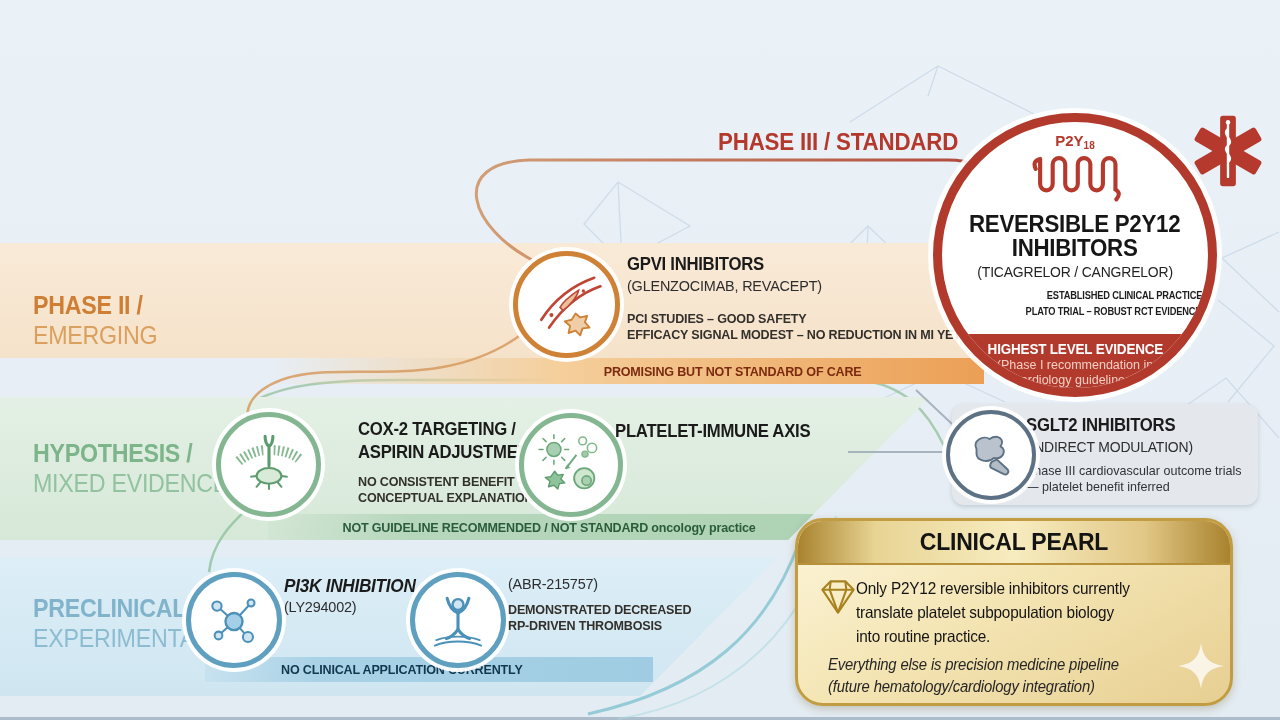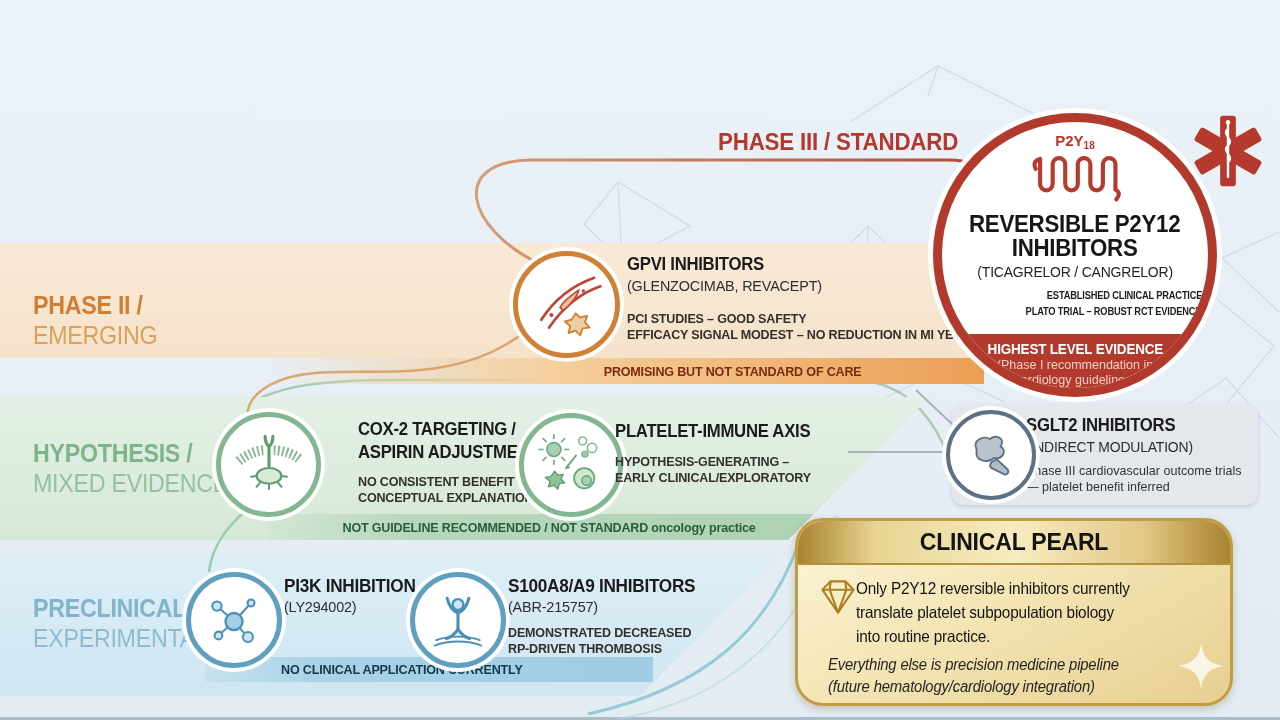--- a/index.html
+++ b/index.html
@@ -234,24 +234,20 @@
         <path d="M52 32 L38 50" stroke="#6aa87a" stroke-width="2.4"></path>
         <path d="M38 50 l6 -1 -4 -5 Z" fill="#6aa87a"></path>
         <path d="M24 53 l4 5 7-1 -3 6 5 5 -7 1 -2 7 -5-5 -7 2 2-7 -6-5 7-1 Z" fill="#8fc29b" stroke="#5d9c6e" stroke-width="1.8" stroke-linejoin="round"></path>
         <circle cx="62" cy="62" r="13" fill="#cfe6cf" stroke="#6aa87a" stroke-width="2.4"></circle>
         <circle cx="65" cy="65" r="6" fill="#a9cfb2" stroke="#6aa87a" stroke-width="2"></circle>
       </svg>
     </span>
   </div>
   <div class="abs" style="left:615px;top:420px;z-index:4;">
     <div class="ctitle"><span class="sx">PLATELET-IMMUNE AXIS</span></div>
-    <div class="cnote" style="margin-top:11px;">
-      <span class="sx">HYPOTHESIS-GENERATING –</span><br>
-      <span class="sx">EARLY CLINICAL/EXPLORATORY</span>
-    </div>
   </div>
 
   <div class="abs" id="sgltbox">
     <div style="position:absolute;left:74px;top:10px;">
       <div class="ctitle" style="font-size:18px;"><span class="sx">SGLT2 INHIBITORS</span></div>
       <div class="cdrugs" style="font-size:15px;"><span class="sx">(INDIRECT MODULATION)</span></div>
       <div style="margin-top:7px;font-size:13.5px;color:#2f3439;line-height:16px;">
         <span class="sx">Phase III cardiovascular outcome trials</span><br>
         <span class="sx">— platelet benefit inferred</span>
       </div>
@@ -279,40 +275,39 @@
         </g>
         <circle cx="40" cy="42" r="11" fill="#a5cfe6" stroke="#4a90b8" stroke-width="3"></circle>
         <circle cx="18" cy="22" r="6" fill="#cfe6f2" stroke="#4a90b8" stroke-width="2.6"></circle>
         <circle cx="62" cy="18" r="4.5" fill="#cfe6f2" stroke="#4a90b8" stroke-width="2.6"></circle>
         <circle cx="20" cy="60" r="5" fill="#cfe6f2" stroke="#4a90b8" stroke-width="2.6"></circle>
         <circle cx="58" cy="62" r="6.5" fill="#cfe6f2" stroke="#4a90b8" stroke-width="2.6"></circle>
       </svg>
     </span>
   </div>
   <div class="abs" style="left:284px;top:574px;z-index:4;">
-    <div class="ctitle" style="font-size:18.5px;"><span class="sx">PI3K INHIBITION</span></div>
+    <div class="ctitle" style="font-size:18.5px;font-style:italic;"><span class="sx">PI3K INHIBITION</span></div>
     <div class="cdrugs"><span class="sx">(LY294002)</span></div>
   </div>
 
   <div class="abs circ" style="left:410px;top:572px;width:86px;height:86px;border:5px solid #5f9fc0;">
     <span>
       <svg width="62" height="62" viewBox="0 0 80 80">
         <g stroke="#4a90b8" fill="none" stroke-linecap="round">
           <circle cx="40" cy="20" r="7" fill="#cfe6f2" stroke-width="3"></circle>
           <path d="M26 12 C29 24 35 29 40 31 C45 29 51 24 54 12" stroke-width="4"></path>
           <path d="M40 31 L40 52" stroke-width="4"></path>
           <path d="M40 52 C36 58 31 62 25 64 M40 52 C44 58 49 62 55 64" stroke-width="4"></path>
           <path d="M12 66 C27 60 53 60 68 66" stroke-width="2.4"></path>
           <path d="M10 73 C27 66 53 66 70 73" stroke-width="2.4"></path>
         </g>
       </svg>
     </span>
   </div>
   <div class="abs" style="left:508px;top:574px;z-index:4;">
-    <div class="ctitle" style="font-size:18.5px;"><span class="sx">S100A8/A9 INHIBITORS</span></div>
     <div class="cdrugs"><span class="sx">(ABR-215757)</span></div>
     <div class="cnote" style="margin-top:9px;">
       <span class="sx">DEMONSTRATED DECREASED</span><br>
       <span class="sx">RP-DRIVEN THROMBOSIS</span>
     </div>
   </div>
 
   <div class="abs" id="pearl">
     <div id="pearlhdr">
       <span>CLINICAL PEARL</span>

